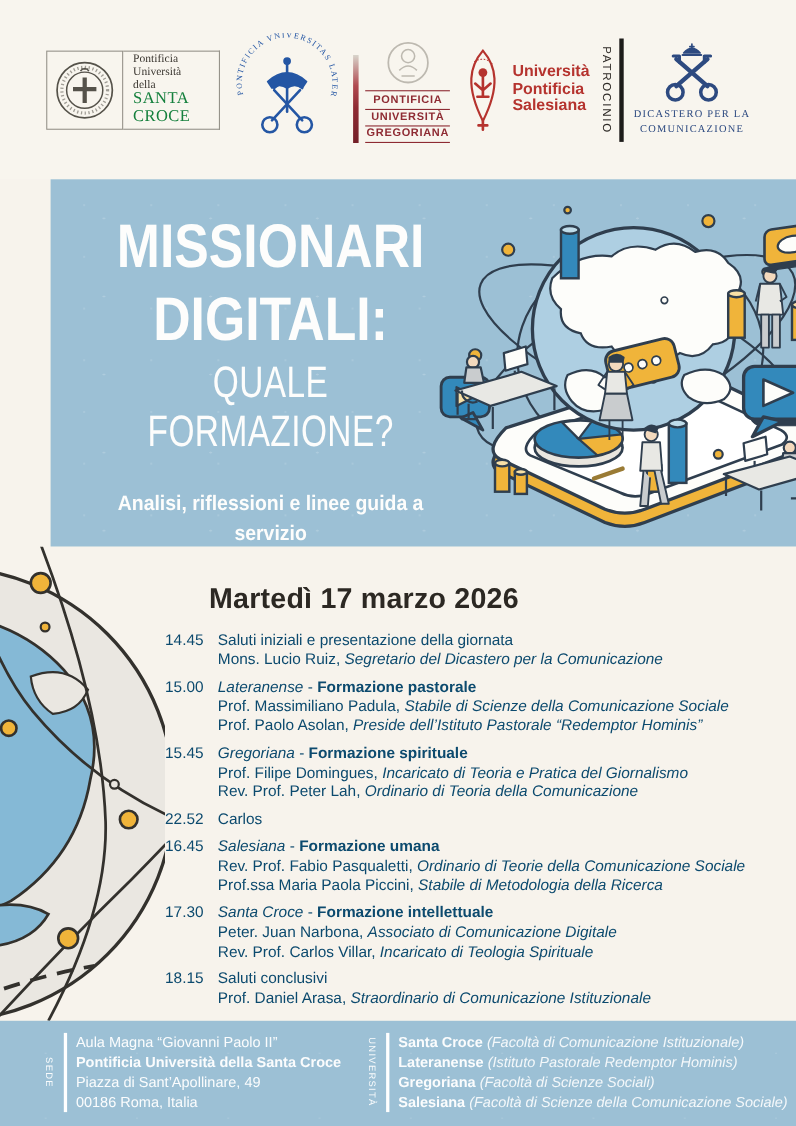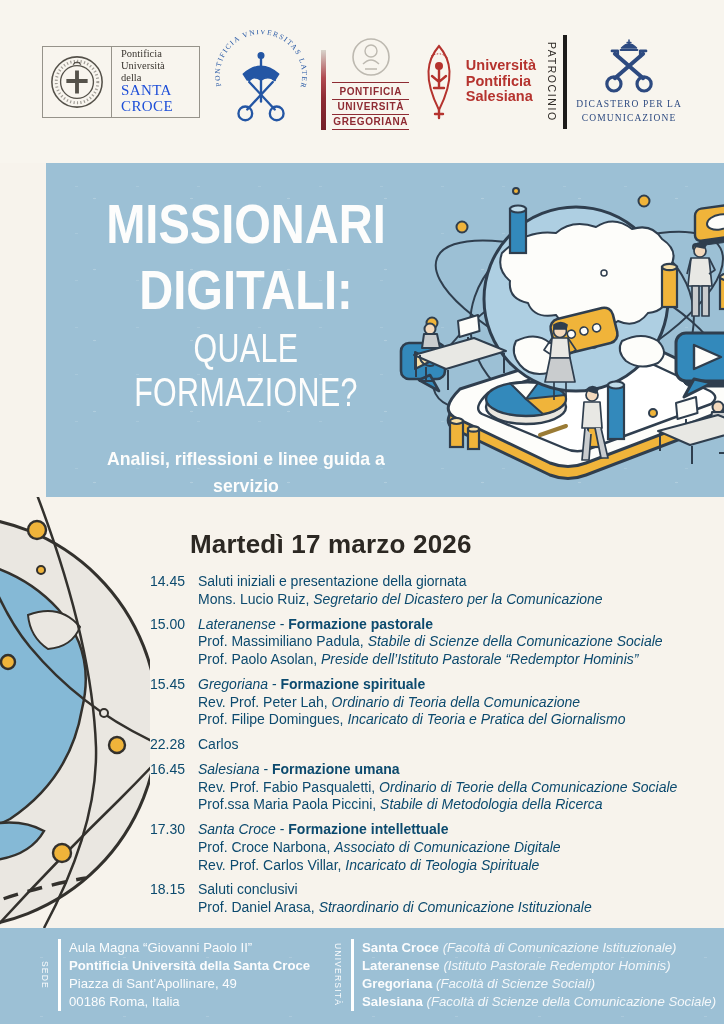--- a/index.html
+++ b/index.html
@@ -6,21 +6,21 @@
   .poster{position:relative;width:724px;height:1024px;background:#f7f3ec;overflow:hidden;
           font-family:"Liberation Sans",sans-serif;color:#2e2a26;}
 
   
   .header{position:absolute;left:0;top:0;width:724px;height:163px;background:#f8f5ee;
           display:flex;align-items:center;justify-content:space-between;padding:0 42px;box-sizing:border-box;}
   .logo-sc{display:flex;}
   .sc-box{width:70px;height:72px;border:1px solid #96938a;display:flex;align-items:center;justify-content:center;box-sizing:border-box;}
   .sc-box.textbox{width:88px;border-left:none;flex-direction:column;align-items:flex-start;padding-left:9px;}
   .sc-small{font-family:"Liberation Serif",serif;font-size:10.5px;line-height:1.12;color:#3a3630;}
-  .sc-big{font-family:"Liberation Serif",serif;font-size:15px;line-height:1.05;letter-spacing:.4px;color:#1d4ed8;}
+  .sc-big{font-family:"Liberation Serif",serif;font-size:15px;line-height:1.05;letter-spacing:.4px;color:#15803d;}
   .logo-lat{width:102px;height:104px;}
   .logo-greg{display:flex;align-items:flex-end;gap:6px;}
   .greg-bar{width:5px;height:80px;background:linear-gradient(to bottom,#d8d4cb 0%,#b04a50 35%,#8e2b33 60%,#731f27 100%);}
   .greg-main{display:flex;flex-direction:column;align-items:center;}
   .greg-text{font-size:10px;font-weight:bold;color:#8e2b33;letter-spacing:.6px;line-height:1.3;text-align:center;border-top:1px solid #8e2b33;padding-top:2px;margin-top:2px;}
   .greg-text div{border-bottom:1px solid #8e2b33;padding:0 1px 1px;}
   .logo-sal{display:flex;align-items:center;gap:7px;}
   .sal-text{font-weight:bold;color:#b5332e;font-size:14.5px;line-height:1.08;}
   .patro{display:flex;align-items:center;gap:5px;height:94px;}
   .patro-label{writing-mode:vertical-rl;text-orientation:sideways;font-size:10.5px;letter-spacing:1.6px;color:#2e2a26;}
@@ -352,43 +352,43 @@
           <div class="body">
             <div class="head"><em class="venue">Lateranense</em> - <strong class="topic">Formazione pastorale</strong></div>
             <div class="speaker"><span class="spk-name">Prof. Massimiliano Padula, </span><em class="spk-role">Stabile di Scienze della Comunicazione Sociale</em></div>
             <div class="speaker"><span class="spk-name">Prof. Paolo Asolan, </span><em class="spk-role">Preside dell’Istituto Pastorale “Redemptor Hominis”</em></div>
           </div>
         </div>
         <div class="sched-item">
           <div class="time">15.45</div>
           <div class="body">
             <div class="head"><em class="venue">Gregoriana</em> - <strong class="topic">Formazione spirituale</strong></div>
+            <div class="speaker"><span class="spk-name">Prof. Filipe Domingues, </span><em class="spk-role">Incaricato di Teoria e Pratica del Giornalismo</em></div>
             <div class="speaker"><span class="spk-name">Rev. Prof. Peter Lah, </span><em class="spk-role">Ordinario di Teoria della Comunicazione</em></div>
-            <div class="speaker"><span class="spk-name">Prof. Filipe Domingues, </span><em class="spk-role">Incaricato di Teoria e Pratica del Giornalismo</em></div>
-          </div>
-        </div>
-        <div class="sched-item">
-          <div class="time">22.28</div>
+          </div>
+        </div>
+        <div class="sched-item">
+          <div class="time">22.52</div>
           <div class="body">
             <div class="head">Carlos</div>
           </div>
         </div>
         <div class="sched-item">
           <div class="time">16.45</div>
           <div class="body">
             <div class="head"><em class="venue">Salesiana</em> - <strong class="topic">Formazione umana</strong></div>
             <div class="speaker"><span class="spk-name">Rev. Prof. Fabio Pasqualetti, </span><em class="spk-role">Ordinario di Teorie della Comunicazione Sociale</em></div>
             <div class="speaker"><span class="spk-name">Prof.ssa Maria Paola Piccini, </span><em class="spk-role">Stabile di Metodologia della Ricerca</em></div>
           </div>
         </div>
         <div class="sched-item">
           <div class="time">17.30</div>
           <div class="body">
             <div class="head"><em class="venue">Santa Croce</em> - <strong class="topic">Formazione intellettuale</strong></div>
-            <div class="speaker"><span class="spk-name">Prof. Croce Narbona, </span><em class="spk-role">Associato di Comunicazione Digitale</em></div>
+            <div class="speaker"><span class="spk-name">Peter. Juan Narbona, </span><em class="spk-role">Associato di Comunicazione Digitale</em></div>
             <div class="speaker"><span class="spk-name">Rev. Prof. Carlos Villar, </span><em class="spk-role">Incaricato di Teologia Spirituale</em></div>
           </div>
         </div>
         <div class="sched-item">
           <div class="time">18.15</div>
           <div class="body">
             <div class="head">Saluti conclusivi</div>
             <div class="speaker"><span class="spk-name">Prof. Daniel Arasa, </span><em class="spk-role">Straordinario di Comunicazione Istituzionale</em></div>
           </div>
         </div>

